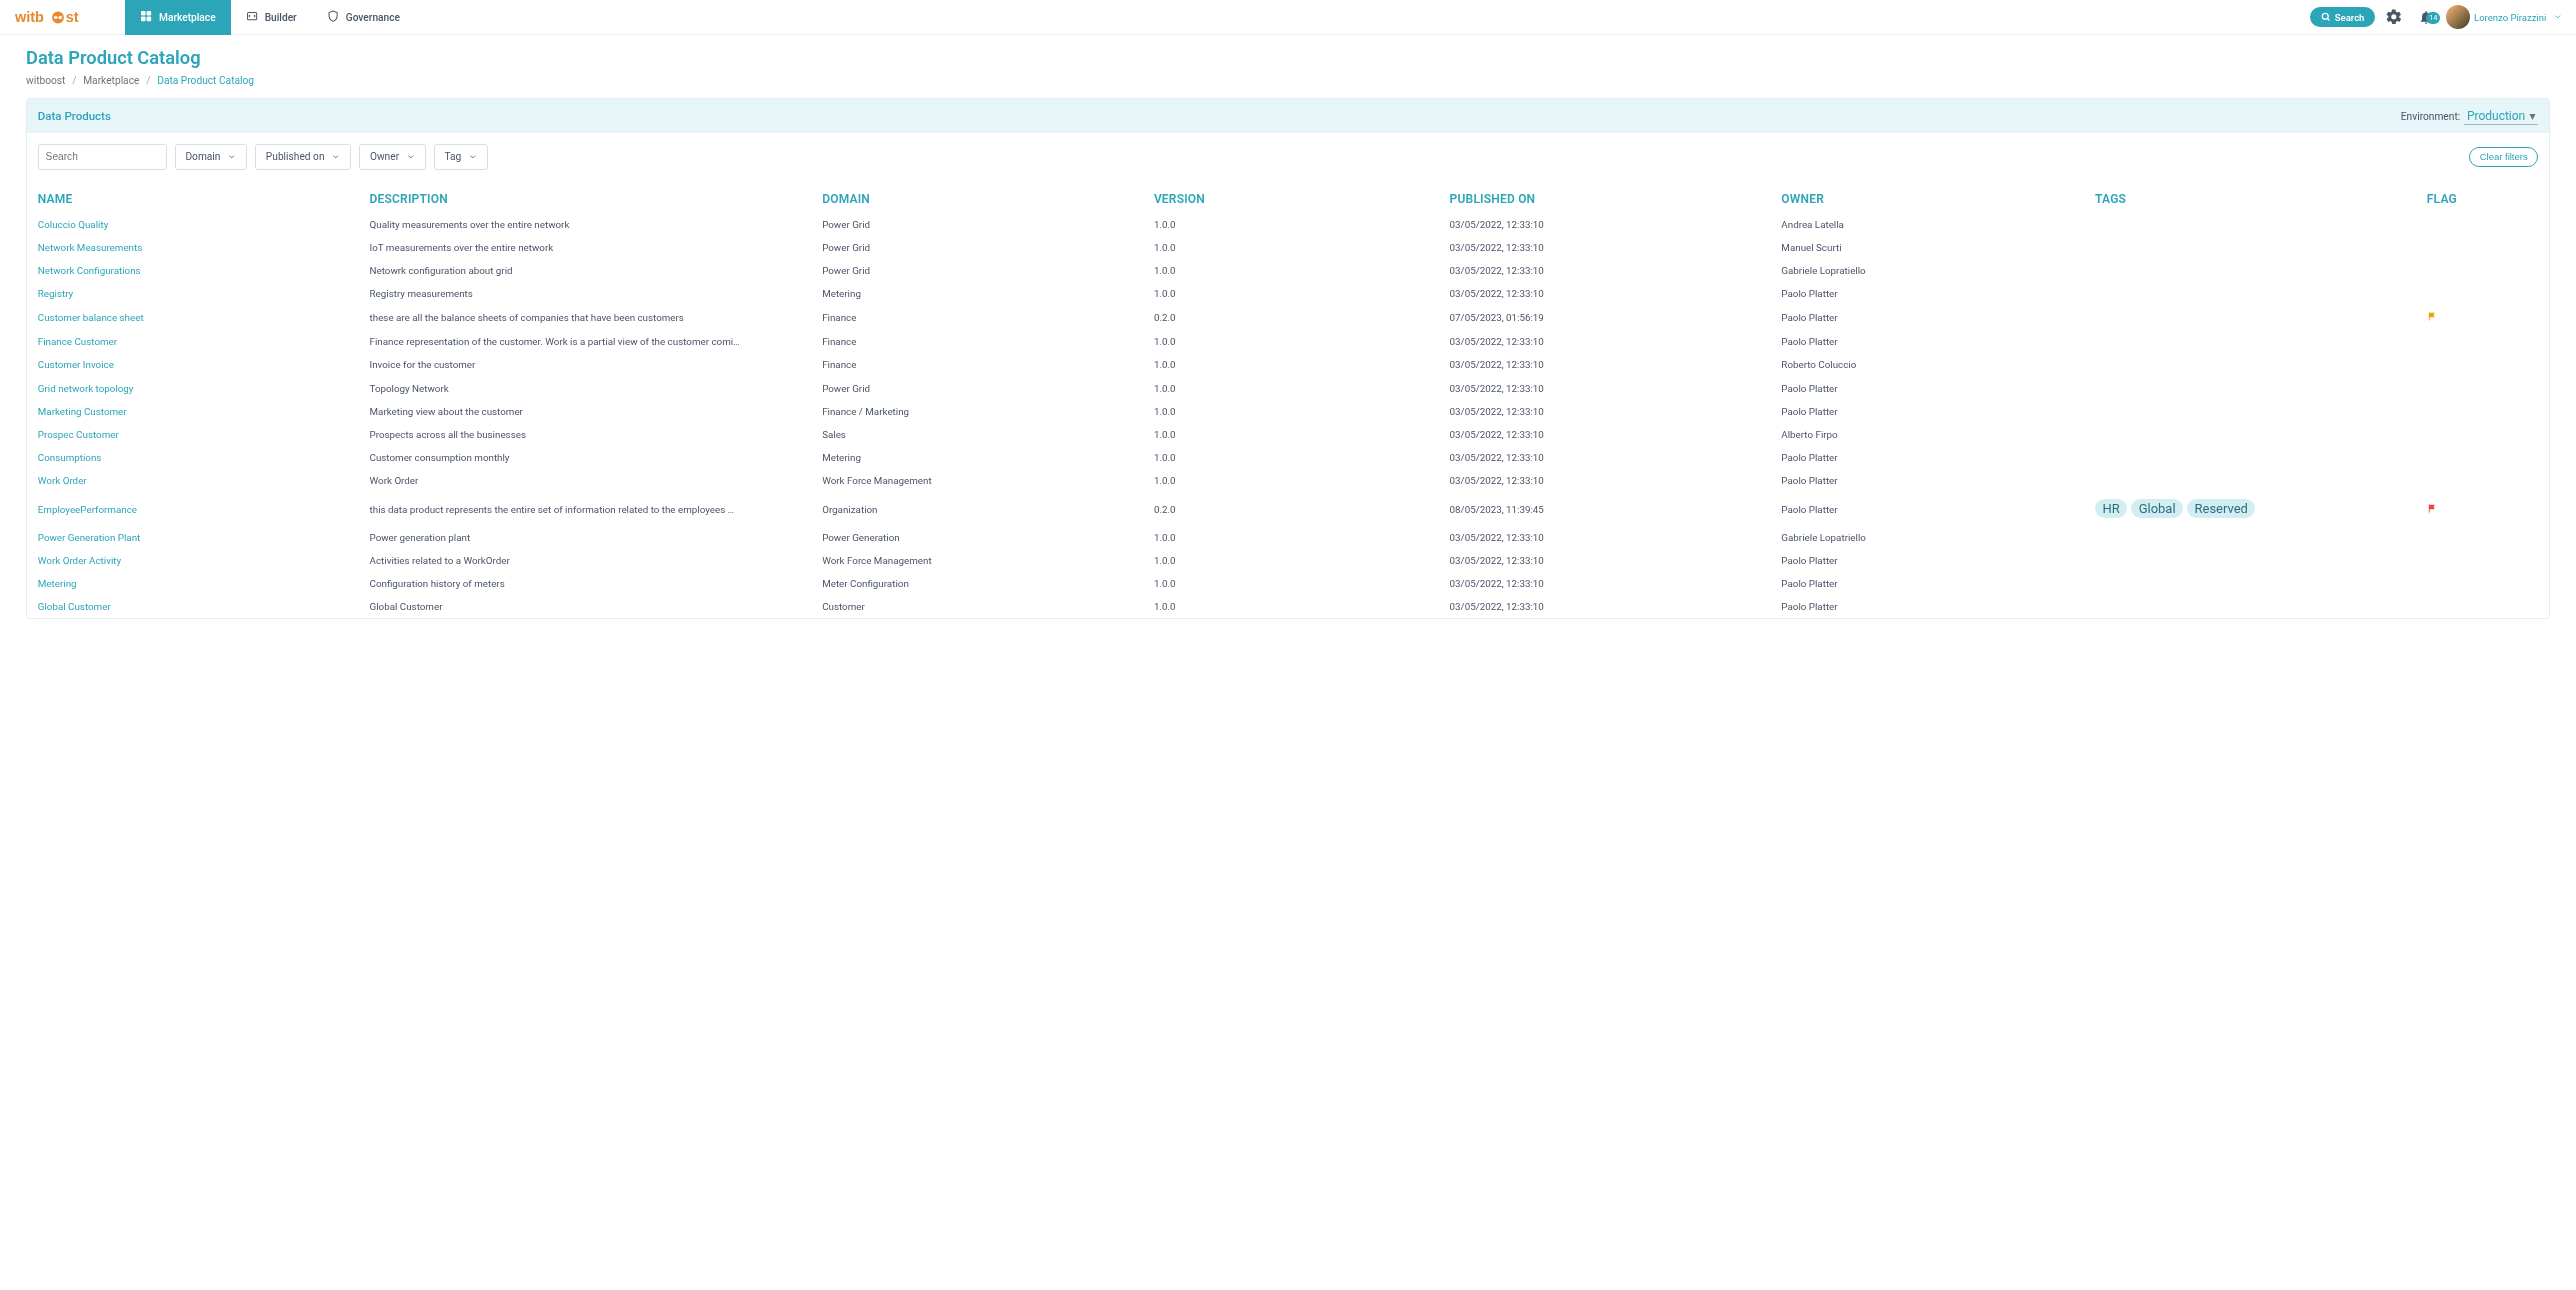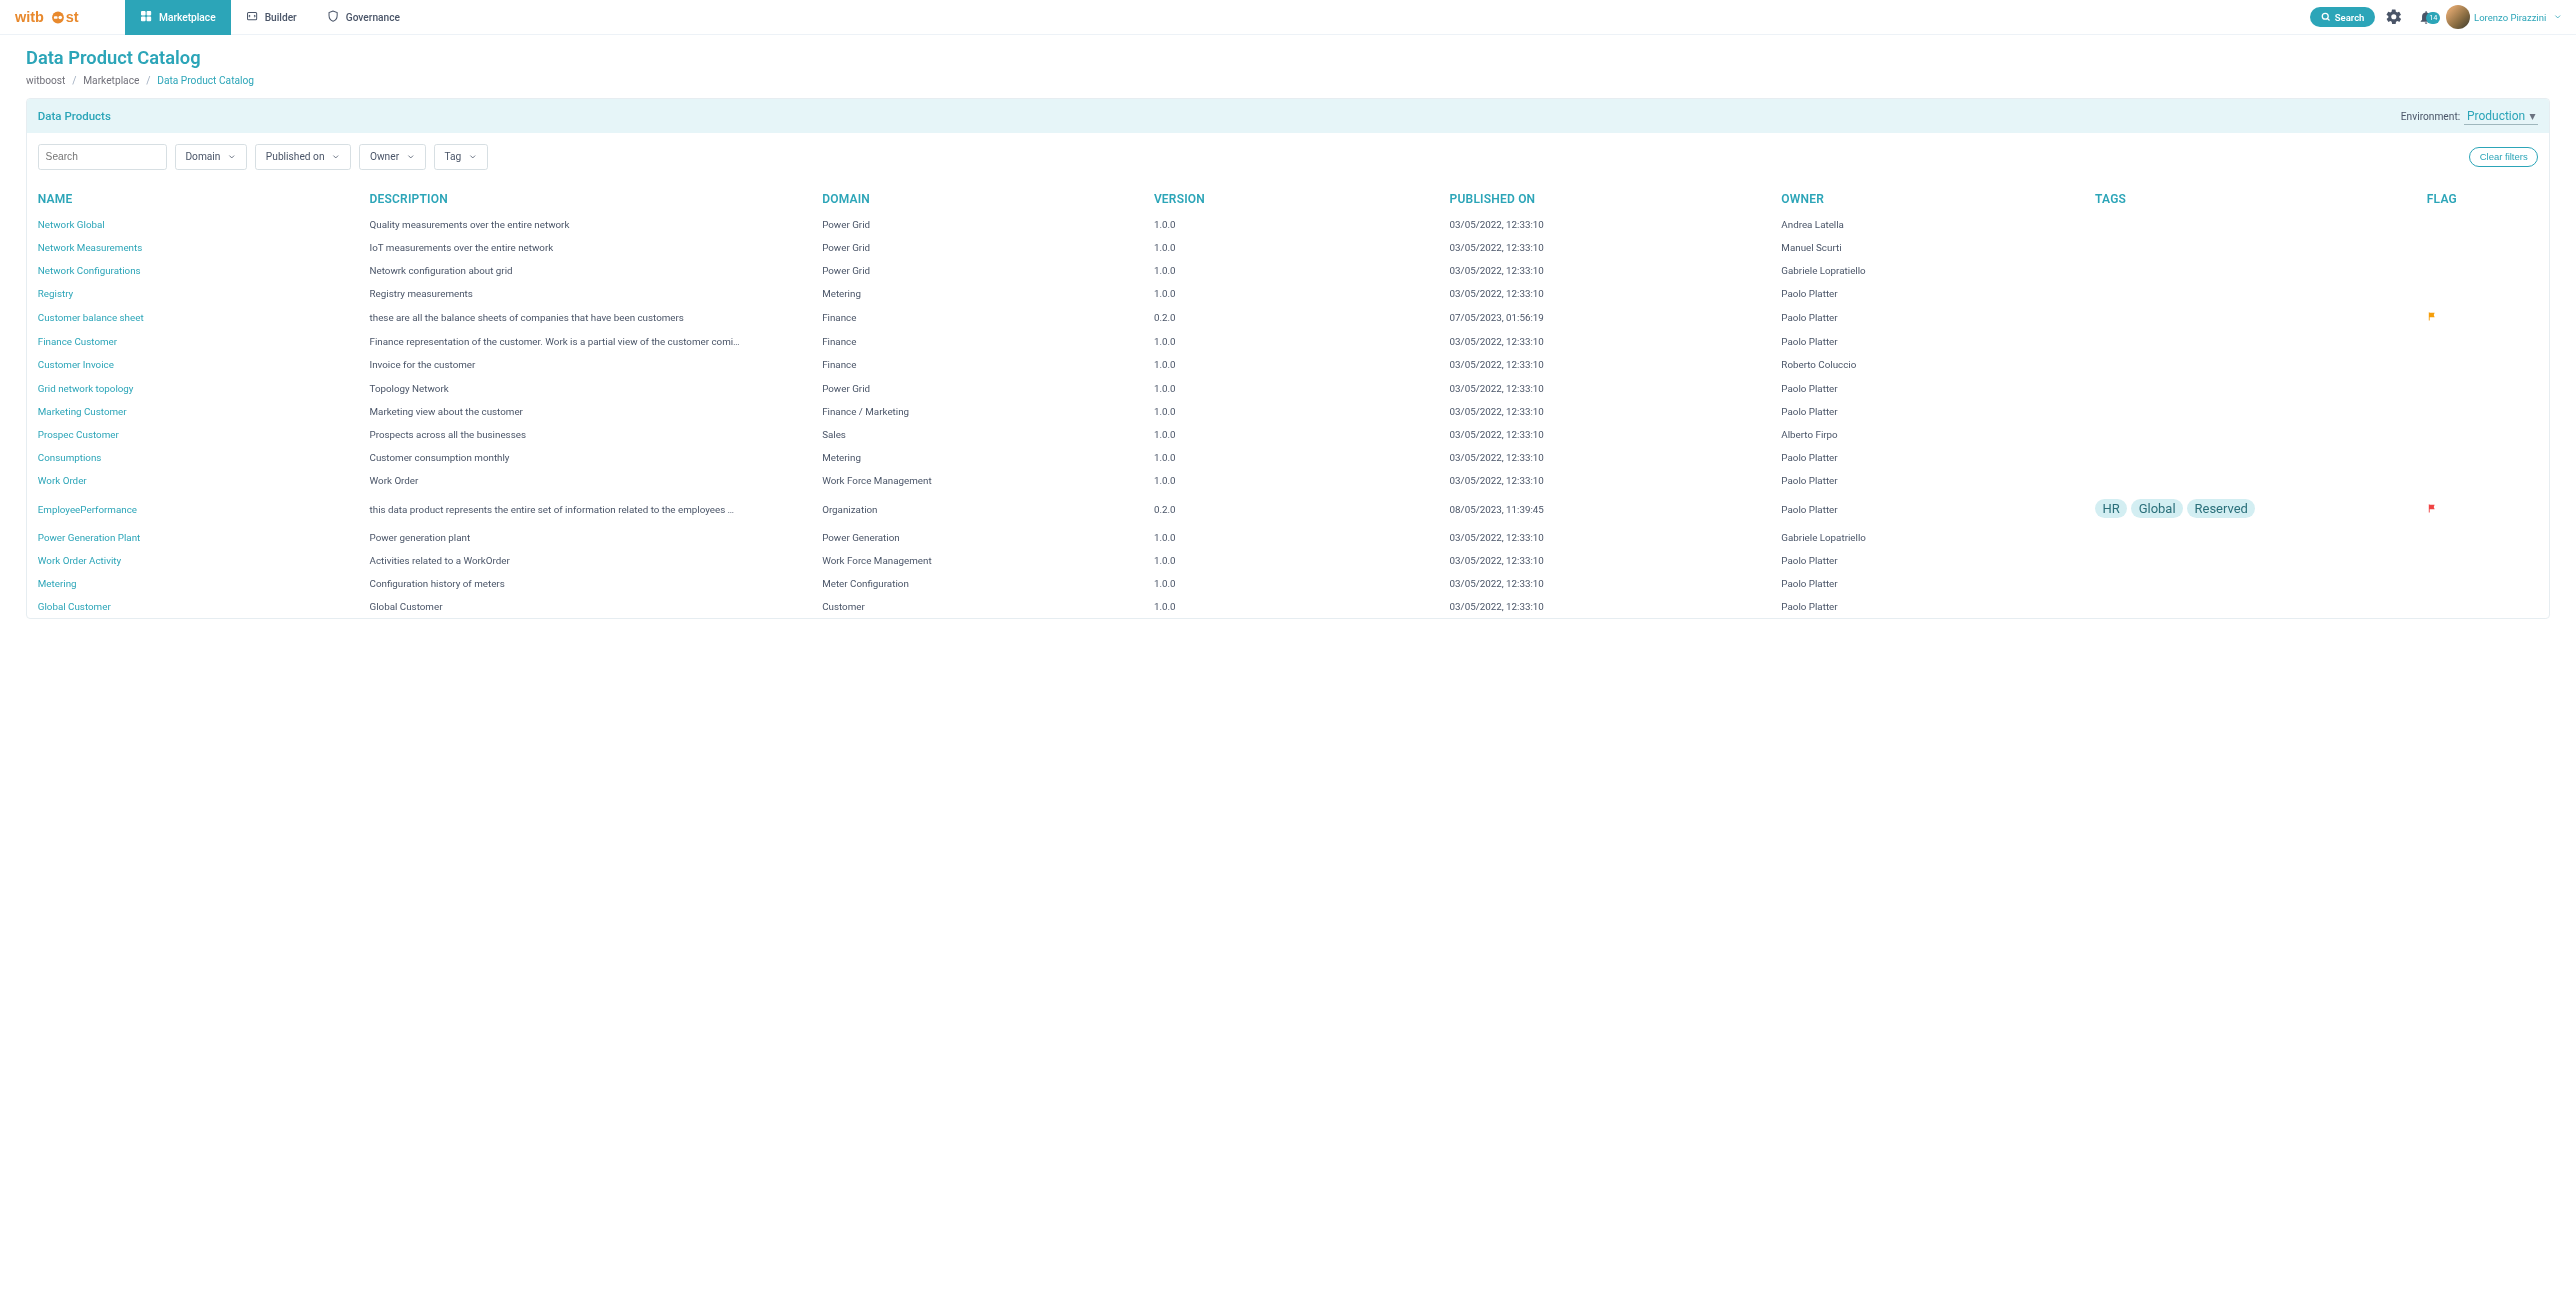--- a/index.html
+++ b/index.html
@@ -189,21 +189,21 @@
             <th class="col-domain">DOMAIN</th>
             <th class="col-version">VERSION</th>
             <th class="col-pub">PUBLISHED ON</th>
             <th class="col-owner">OWNER</th>
             <th class="col-tags">TAGS</th>
             <th class="col-flag">FLAG</th>
           </tr>
         </thead>
       <tbody id="tbody">
           <tr>
-            <td><span class="name-link">Network Global</span></td>
+            <td><span class="name-link">Coluccio Quality</span></td>
             <td class="desc">Quality measurements over the entire network</td>
             <td>Power Grid</td>
             <td>1.0.0</td>
             <td>03/05/2022, 12:33:10</td>
             <td>Andrea Latella</td>
             <td></td>
             <td></td>
           </tr>
           <tr>
             <td><span class="name-link">Network Measurements</span></td>

